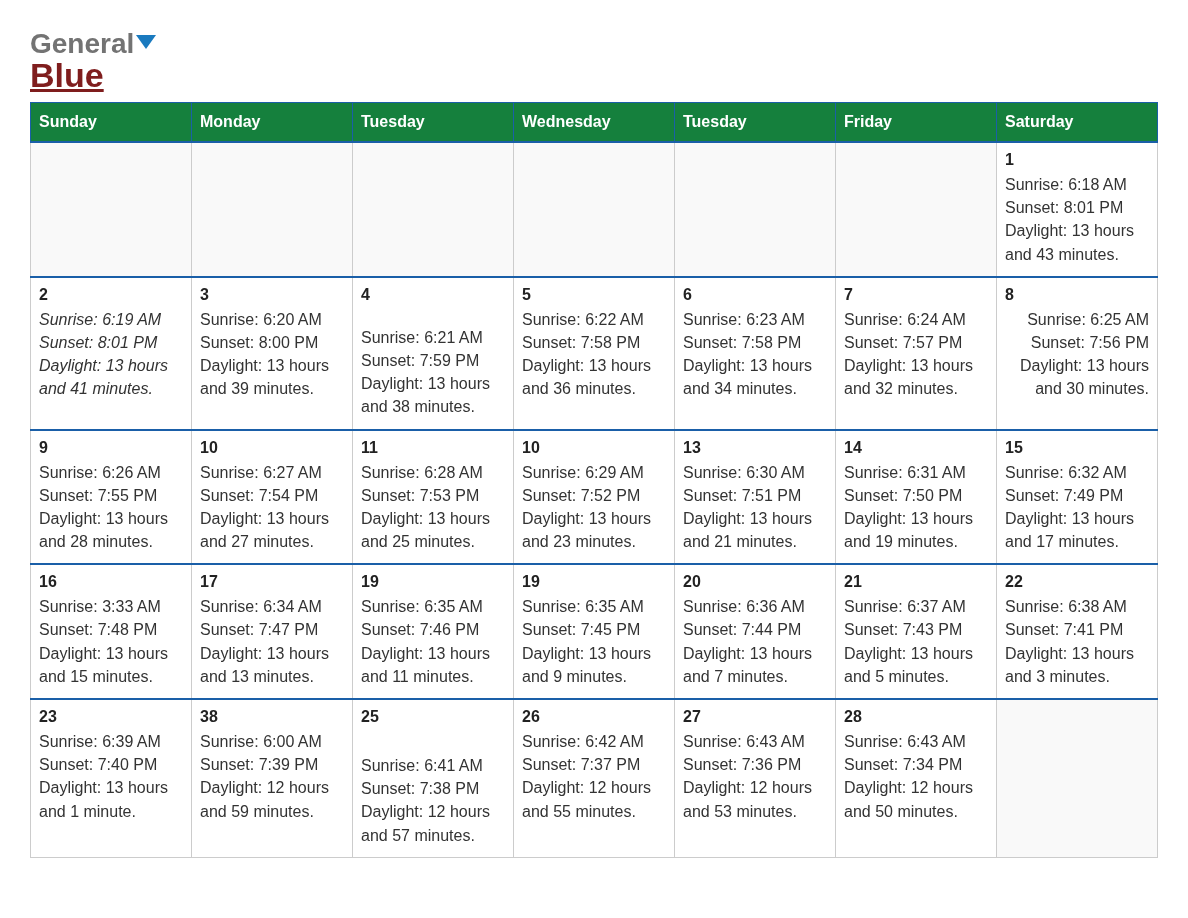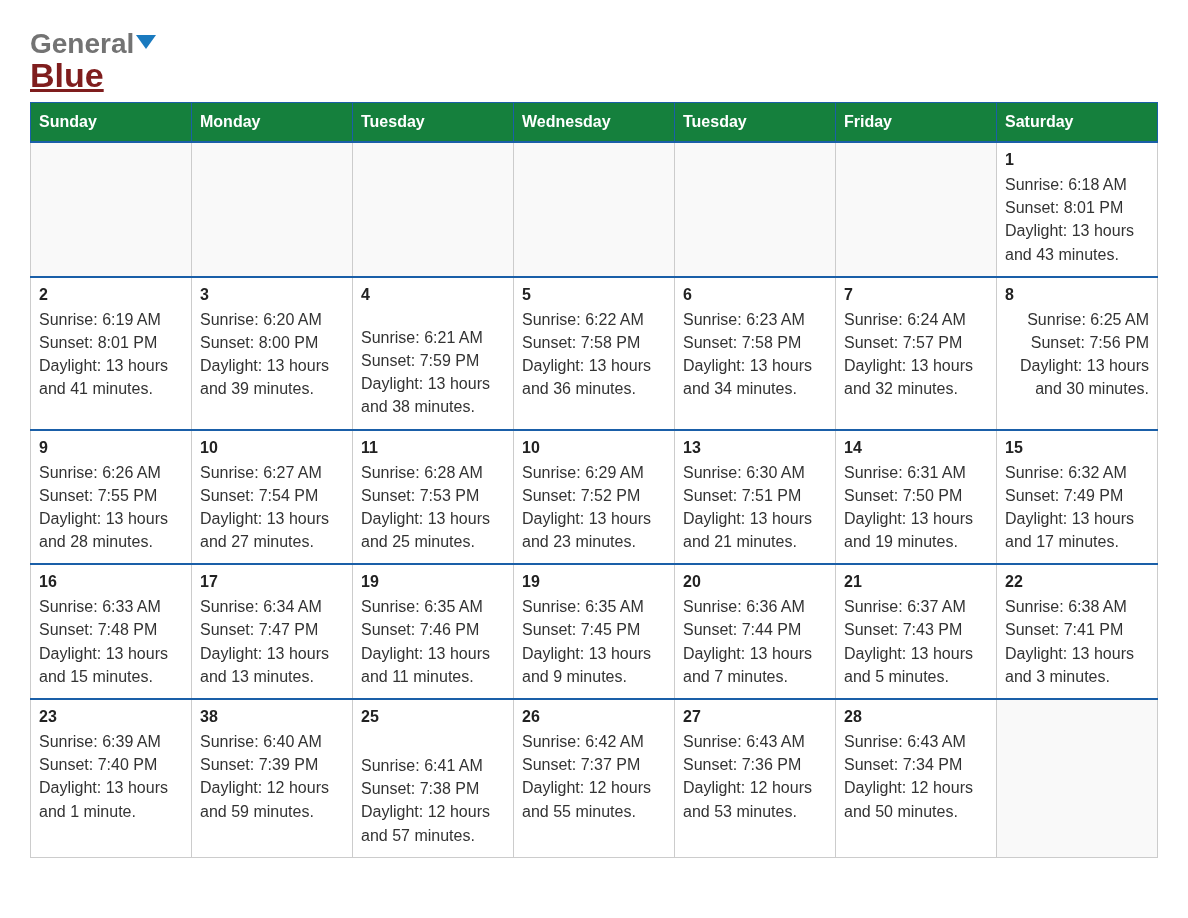--- a/index.html
+++ b/index.html
@@ -137,21 +137,21 @@
           <span class="day-number">1</span>
           <div class="day-info" style="white-space: pre-line;">Sunrise: 6:18 AM
 Sunset: 8:01 PM
 Daylight: 13 hours
 and 43 minutes.</div>
         </td>
       </tr>
       <tr>
         <td>
           <span class="day-number">2</span>
-          <div class="day-info" style="white-space: pre-line;">Sunrise: 6:19 AM
+          <div class="day-info" style="white-space: pre-line; font-style: italic;">Sunrise: 6:19 AM
 Sunset: 8:01 PM
 Daylight: 13 hours
 and 41 minutes.</div>
         </td>
         <td>
           <span class="day-number">3</span>
           <div class="day-info" style="white-space: pre-line;">Sunrise: 6:20 AM
 Sunset: 8:00 PM
 Daylight: 13 hours
 and 39 minutes.</div>
@@ -239,21 +239,21 @@
           <span class="day-number">15</span>
           <div class="day-info" style="white-space: pre-line;">Sunrise: 6:32 AM
 Sunset: 7:49 PM
 Daylight: 13 hours
 and 17 minutes.</div>
         </td>
       </tr>
       <tr>
         <td>
           <span class="day-number">16</span>
-          <div class="day-info" style="white-space: pre-line;">Sunrise: 6:33 AM
+          <div class="day-info" style="white-space: pre-line;">Sunrise: 3:33 AM
 Sunset: 7:48 PM
 Daylight: 13 hours
 and 15 minutes.</div>
         </td>
         <td>
           <span class="day-number">17</span>
           <div class="day-info" style="white-space: pre-line;">Sunrise: 6:34 AM
 Sunset: 7:47 PM
 Daylight: 13 hours
 and 13 minutes.</div>
@@ -297,21 +297,21 @@
       <tr>
         <td>
           <span class="day-number">23</span>
           <div class="day-info" style="white-space: pre-line;">Sunrise: 6:39 AM
 Sunset: 7:40 PM
 Daylight: 13 hours
 and 1 minute.</div>
         </td>
         <td>
           <span class="day-number">38</span>
-          <div class="day-info" style="white-space: pre-line;">Sunrise: 6:40 AM
+          <div class="day-info" style="white-space: pre-line;">Sunrise: 6:00 AM
 Sunset: 7:39 PM
 Daylight: 12 hours
 and 59 minutes.</div>
         </td>
         <td>
           <span class="day-number">25</span>
           <div class="day-info" style="white-space: pre-line; margin-top: 28px;">Sunrise: 6:41 AM
 Sunset: 7:38 PM
 Daylight: 12 hours
 and 57 minutes.</div>

